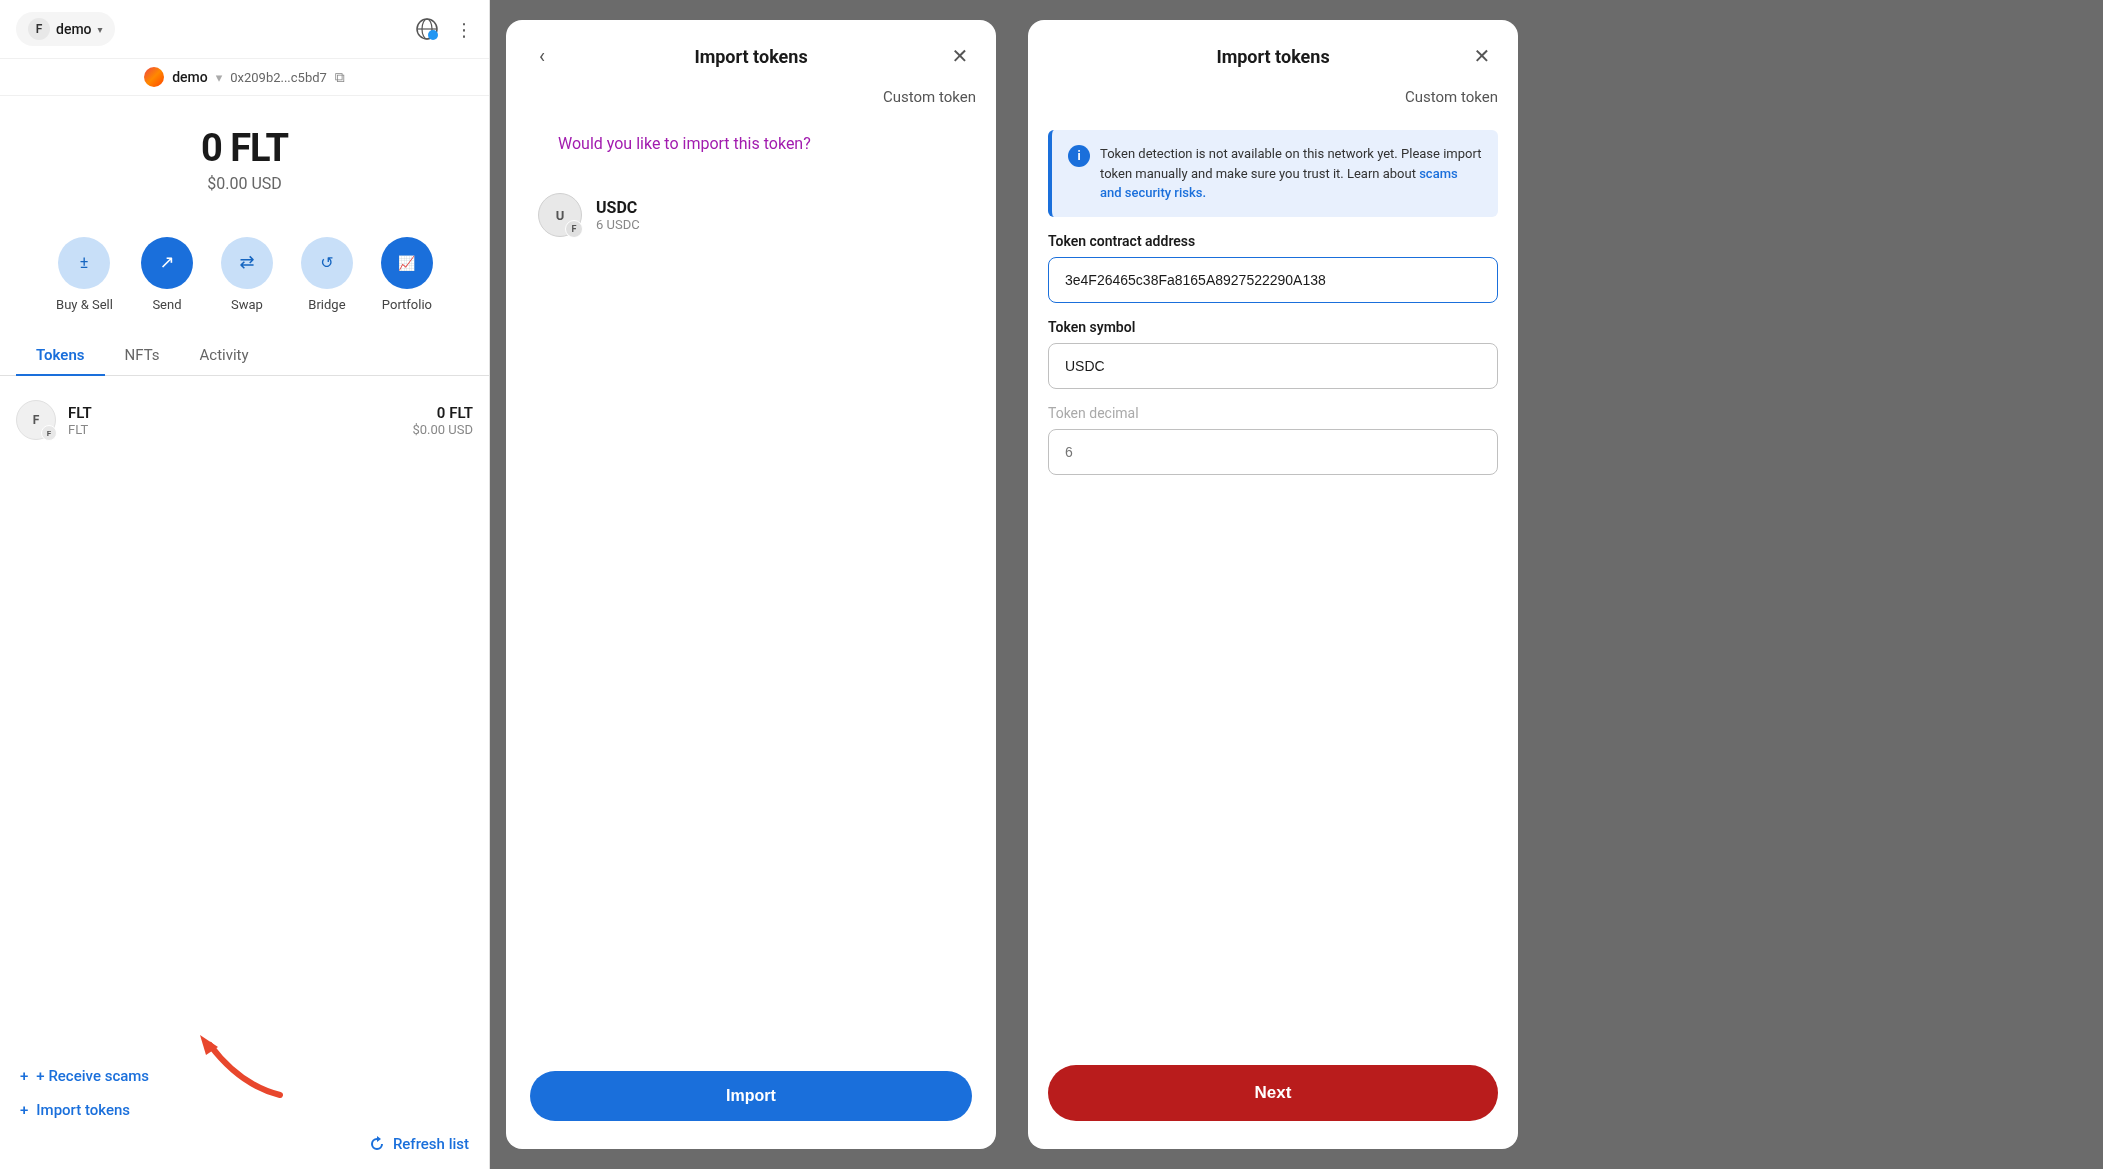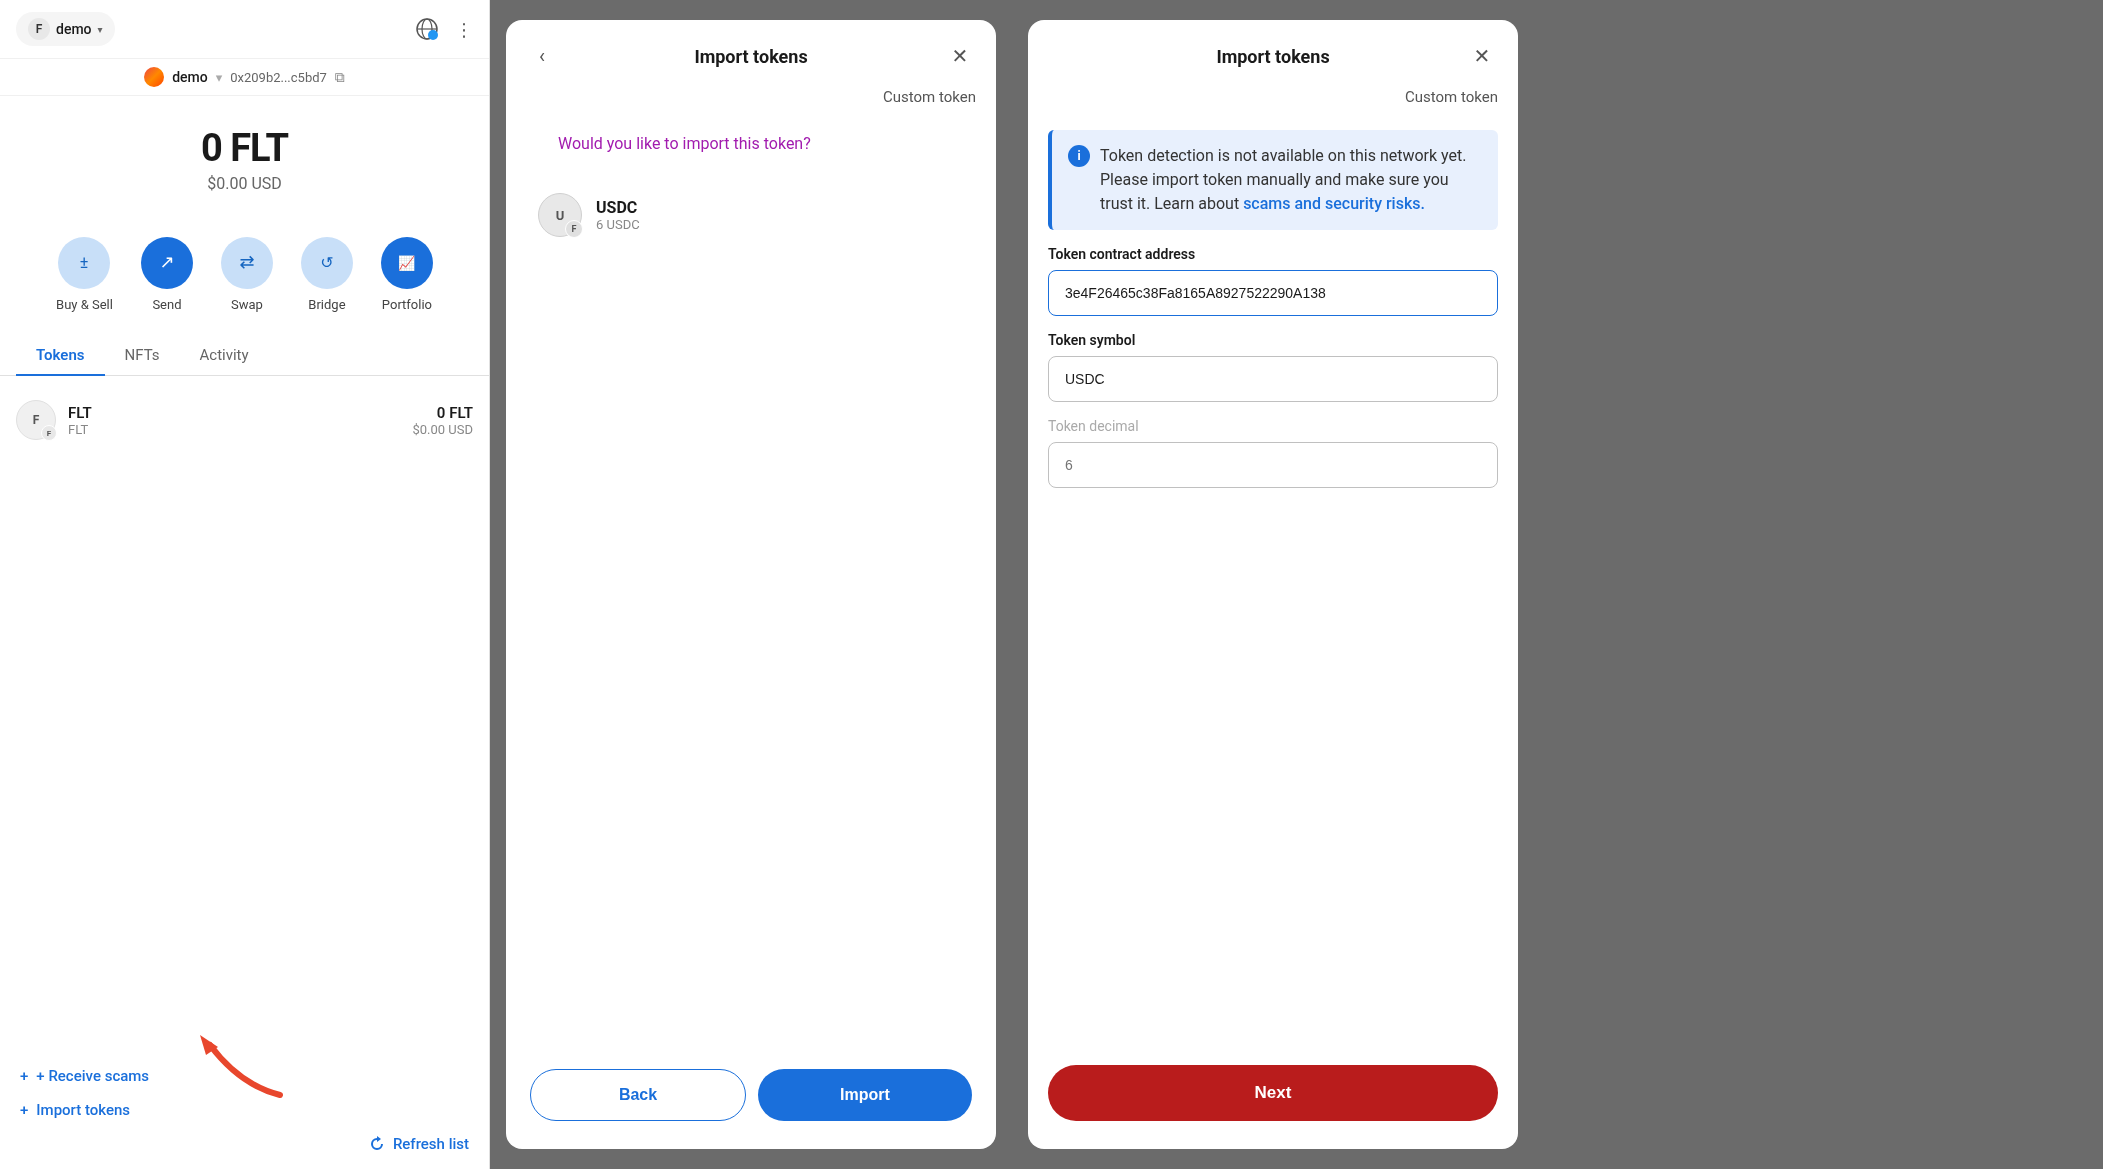--- a/index.html
+++ b/index.html
@@ -488,21 +488,21 @@
       display: flex;
       align-items: center;
       justify-content: center;
       font-size: 12px;
       font-weight: 700;
       flex-shrink: 0;
       margin-top: 1px;
     }
 
     .info-text {
-      font-size: 16px;
+      font-size: 13px;
       color: #333;
       line-height: 1.5;
     }
 
     .info-link {
       color: #1a6fdb;
       text-decoration: none;
       font-weight: 500;
     }
 
@@ -714,21 +714,20 @@
     </div>
     <div>
       <div class="token-preview-name">USDC</div>
       <div class="token-preview-balance">6 USDC</div>
     </div>
   </div>
 
   <div class="spacer"></div>
 
   <div class="modal-footer">
-    <button class="btn-secondary">Back</button>
     <button class="btn-primary">Import</button>
   </div>
 </div>
 
 <div class="modal-panel-right">
   <div class="modal-header">
     <div style="width:32px;"></div>
     <span class="modal-title">Import tokens</span>
     <div class="close-btn">✕</div>
   </div>

